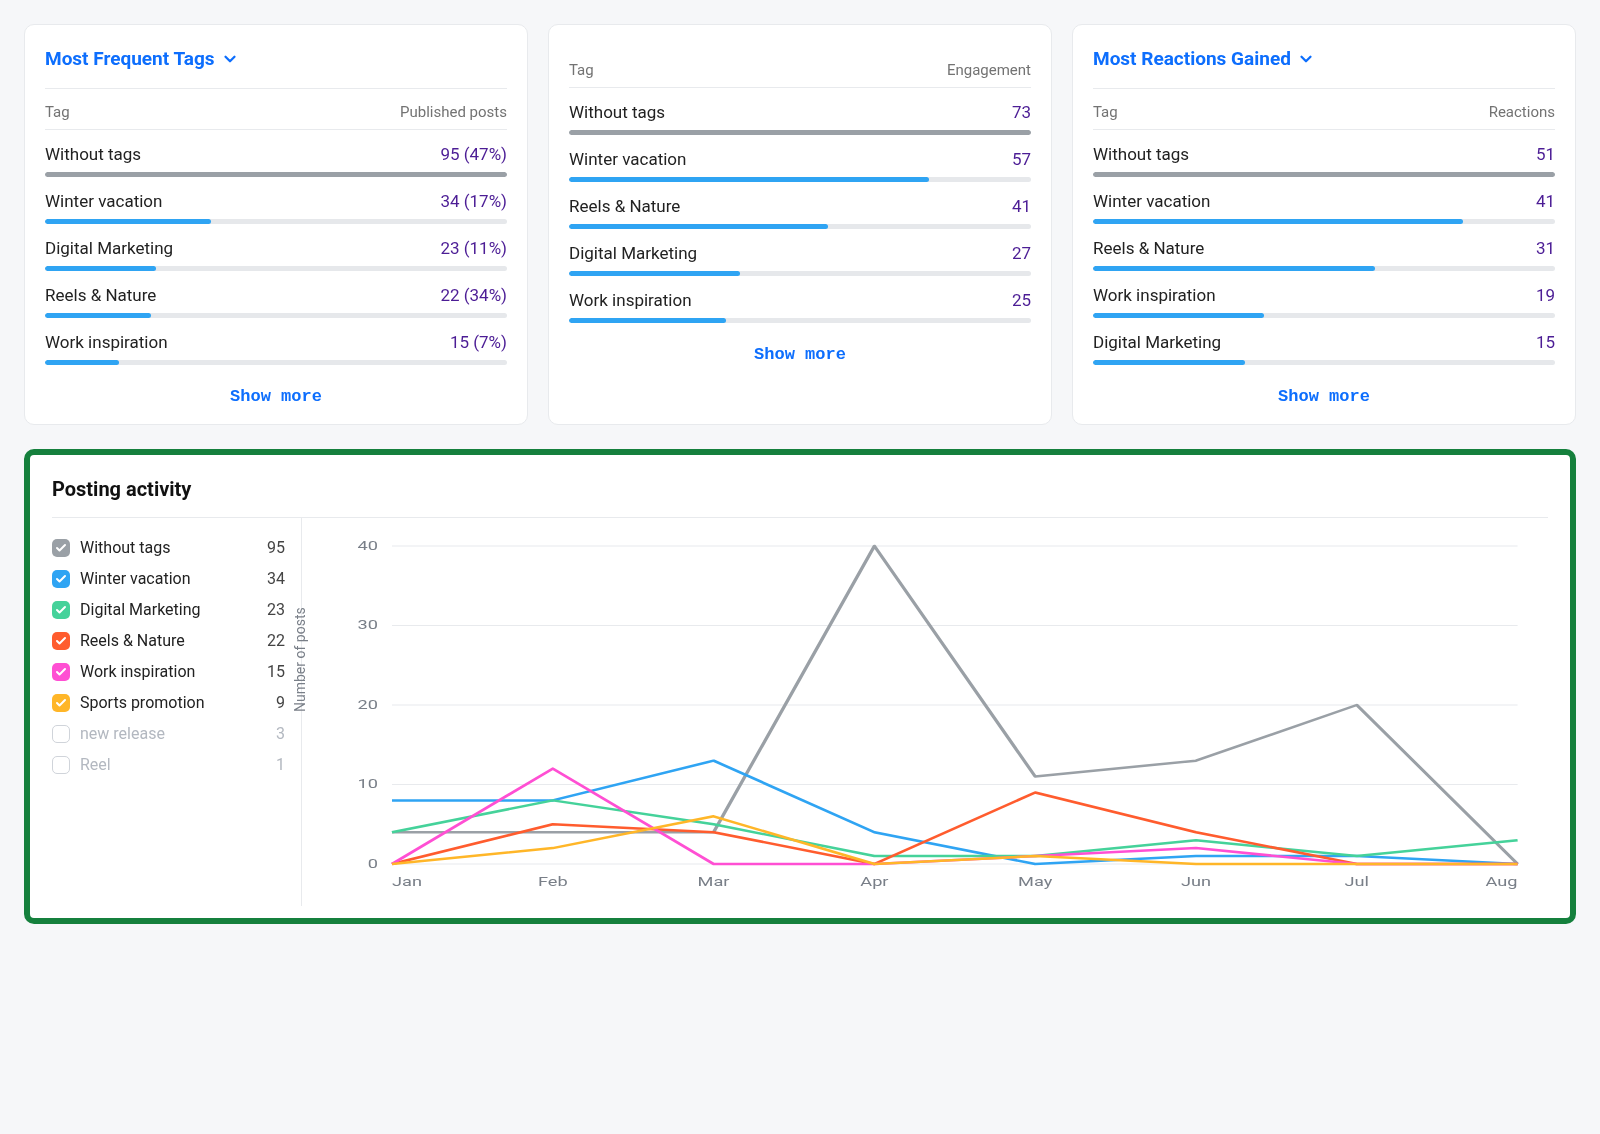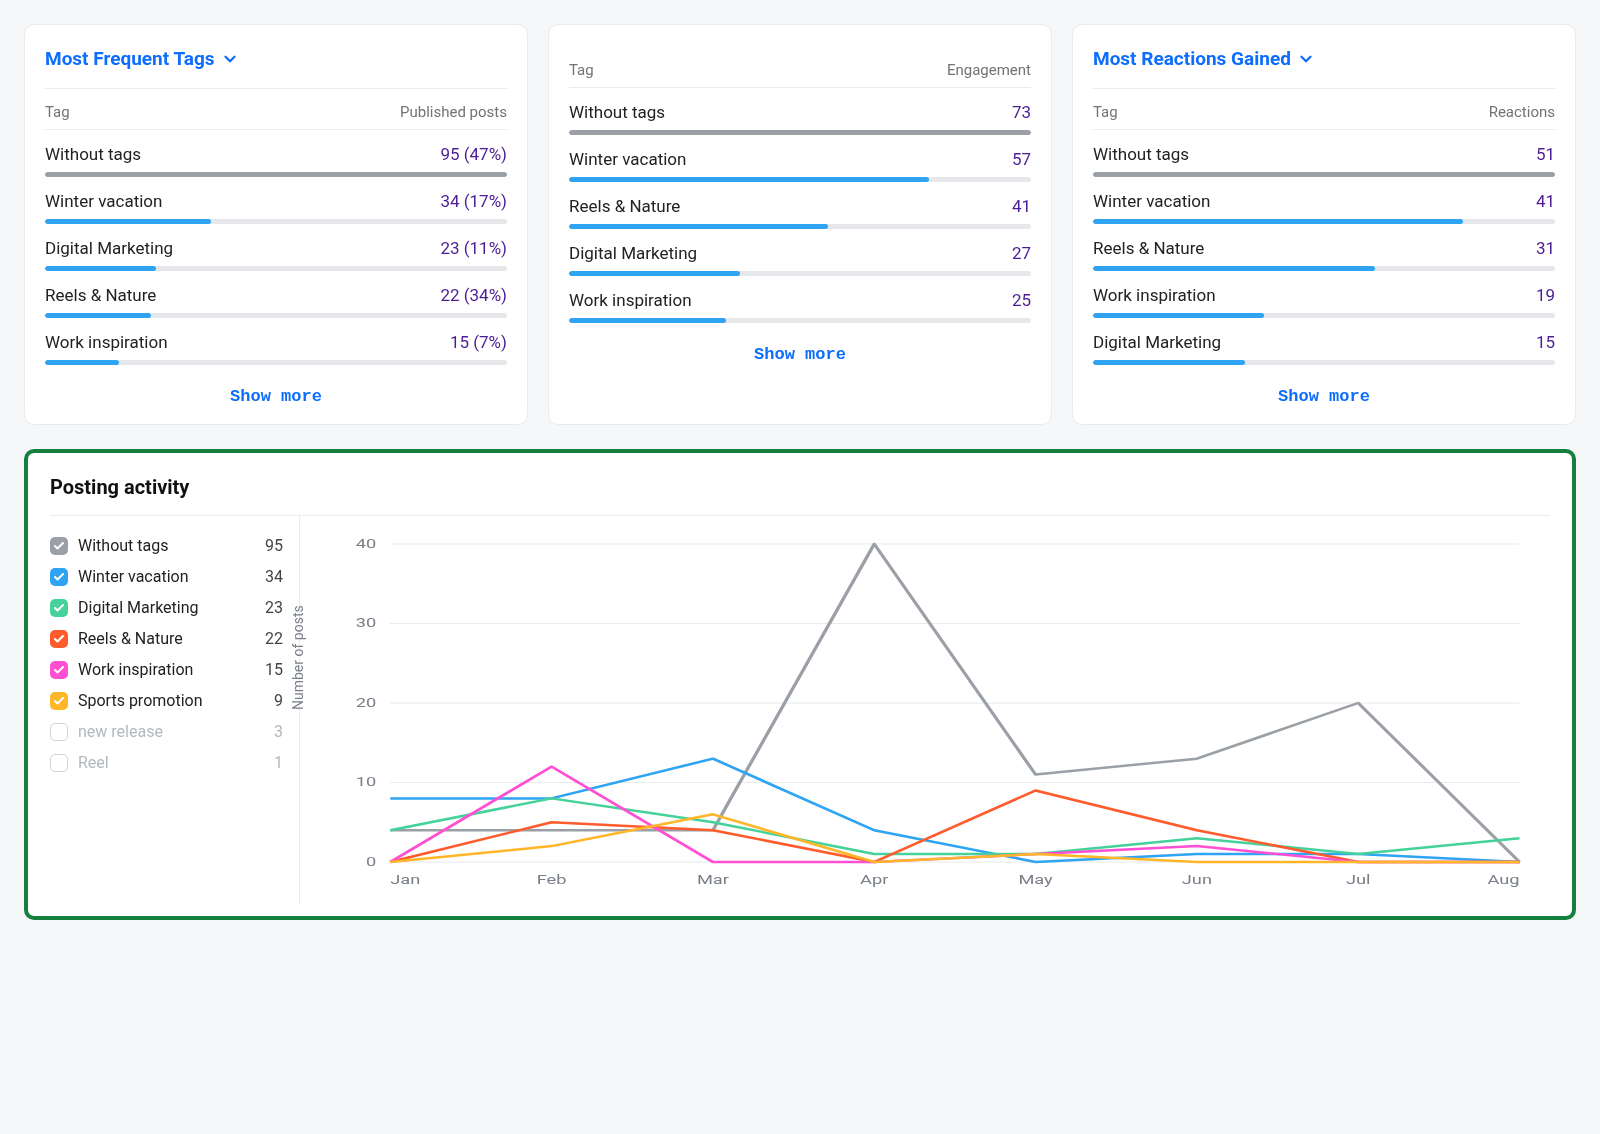--- a/index.html
+++ b/index.html
@@ -73,21 +73,21 @@
     margin-top: 22px;
     color: #0d6efd;
     font-weight: 600;
     font-size: 17px;
     cursor: pointer;
     font-family: Liberation Mono, monospace;
   }
 
   .posting-card {
     background: #fff;
-    border: 4px solid #15803d;
+    border: 6px solid #15803d;
     border-radius: 10px;
     padding: 22px 22px 12px 22px;
   }
   .posting-title {
     font-weight: 700;
     font-size: 20px;
     color: #111;
     padding-bottom: 16px;
     border-bottom: 1px solid #e8eaed;
   }

